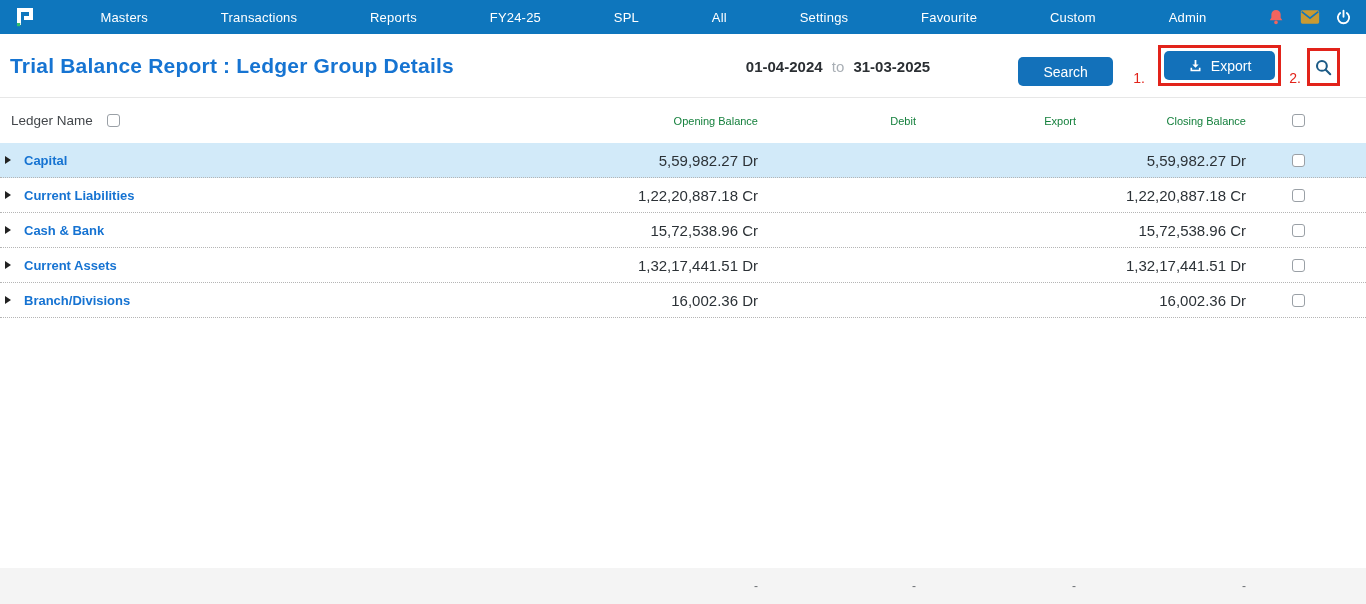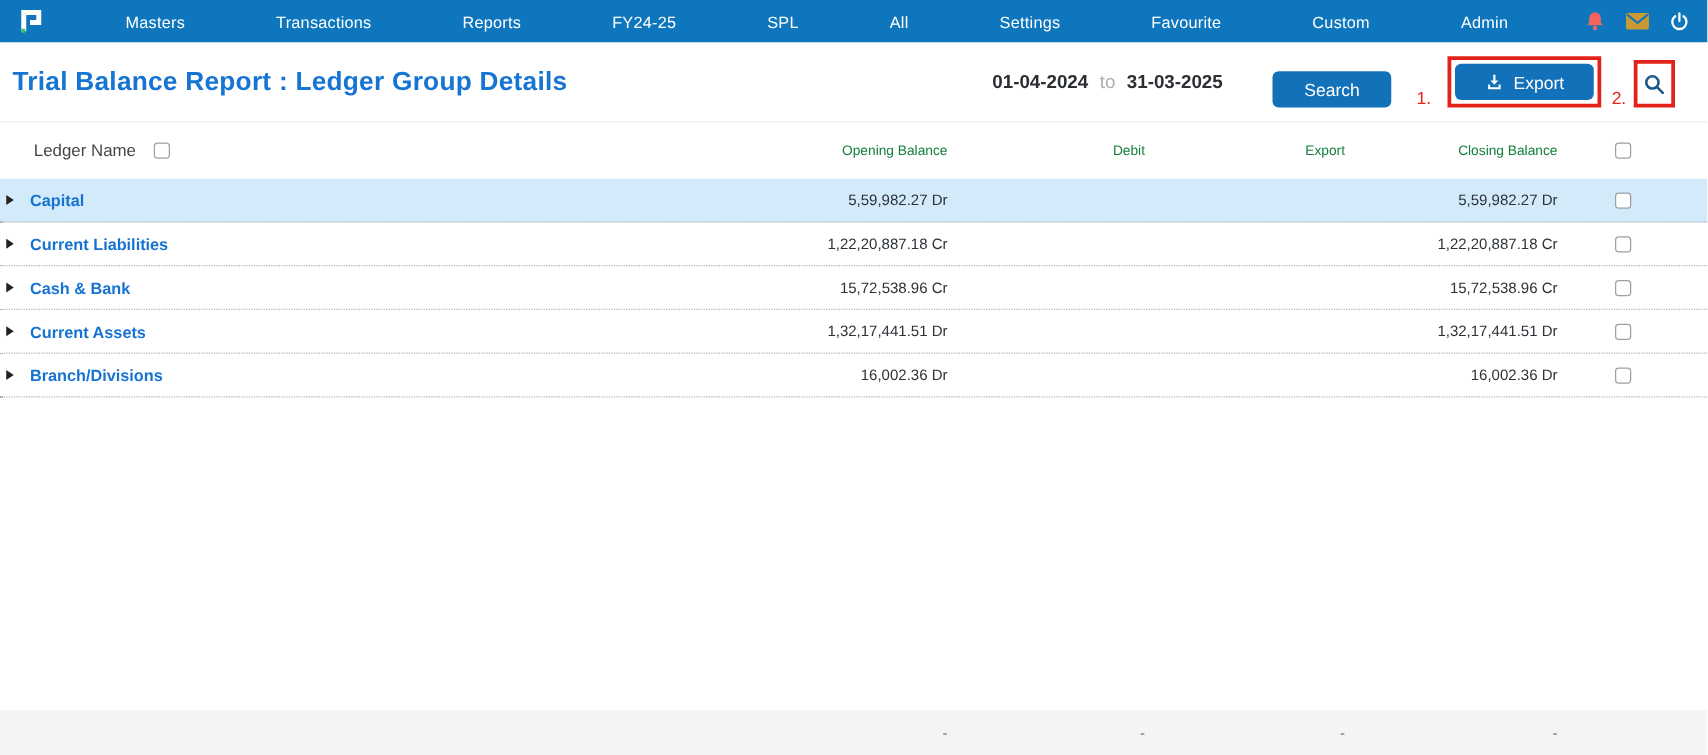--- a/index.html
+++ b/index.html
@@ -10,41 +10,41 @@
   .topnav { display:flex; align-items:center; height:34px; background:#0E76BD; padding:0 14px 0 8px; }
   .logo { width:34px; height:28px; display:flex; align-items:center; justify-content:center; cursor:pointer; margin-right:22px; }
   .nav-items { flex:1; display:flex; align-items:flex-start; justify-content:space-around; }
   .nav-item { color:#fff; font-size:13px; font-weight:500; text-decoration:none; cursor:pointer; letter-spacing:.2px; }
   .nav-icons { display:flex; align-items:center; gap:15px; margin-left:24px; }
   .nav-icons span { display:inline-flex; cursor:pointer; }
 
   
   .page-header { position:relative; height:63px; display:flex; align-items:center; padding:0 26px 0 10px; background:#fff; }
   .page-title { color:#1674D2; font-size:21px; font-weight:700; letter-spacing:.2px; }
-  .date-range { position:absolute; left:886px; top:50%; transform:translate(-50%,-50%); font-size:15px; white-space:nowrap; }
+  .date-range { position:absolute; left:838px; top:50%; transform:translate(-50%,-50%); font-size:15px; white-space:nowrap; }
   .date-range .d { color:#2B2F33; font-weight:700; }
   .date-range .sep { color:#A9AFB5; margin:0 5px; font-weight:400; }
   .actions { margin-left:auto; display:flex; align-items:flex-end; }
   .btn { background:#1371BA; color:#fff; border:none; border-radius:5px; font-size:14px; font-family:inherit;
          height:29px; padding:0 24px; cursor:pointer; display:inline-flex; align-items:center; gap:8px; }
   .btn.search-btn { width:95px; justify-content:center; }
   .ann { color:#E2231A; font-size:14px; font-weight:500; }
   .ann1 { margin:0 13px 0 20px; }
   .ann2 { margin:0 6px 0 8px; }
   .redbox { border:3px solid #E2231A; display:flex; align-items:center; justify-content:center; }
   .redbox.export-box { padding:3px; }
   .redbox.sq { width:33px; height:38px; background:#fff; }
   .iconbtn { background:none; border:none; cursor:pointer; display:flex; align-items:center; justify-content:center; }
 
   
   .table-wrap { border-top:1px solid #E7E7E7; }
   .trow { display:grid; grid-template-columns:512px 250px 158px 160px 170px 116px; align-items:center; }
   .thead { height:45px; color:#5C6670; font-size:13.5px; }
-  .thead .name-h { display:flex; align-items:center; padding-left:27px; gap:14px; color:#43474B; }
-  .cell-num { text-align:right; padding-right:4px; font-size:12px; color:#2C3237; }
+  .thead .name-h { display:flex; align-items:center; padding-left:11px; gap:14px; color:#43474B; }
+  .cell-num { text-align:right; padding-right:4px; font-size:15px; color:#2C3237; }
   .thead .cell-num { color:#15803d; font-size:11px; }
   .cell-chk { display:flex; justify-content:flex-start; padding-left:42px; }
   .cb { appearance:none; -webkit-appearance:none; width:13px; height:13px; border:1px solid #9AA0A6; border-radius:3px; background:#fff; cursor:pointer; }
   .drow { height:35px; border-bottom:1px dotted #B5B5B5; cursor:default; }
   .drow.hl { background:#D2EAF9; }
   .name-cell { display:flex; align-items:center; padding-left:5px; gap:13px; }
   .tri { width:0; height:0; border-left:6px solid #222; border-top:4px solid transparent; border-bottom:4px solid transparent; cursor:pointer; flex:none; }
   .ledger-link { color:#1673D2; font-size:13px; font-weight:600; cursor:pointer; text-decoration:none; }
 
   

